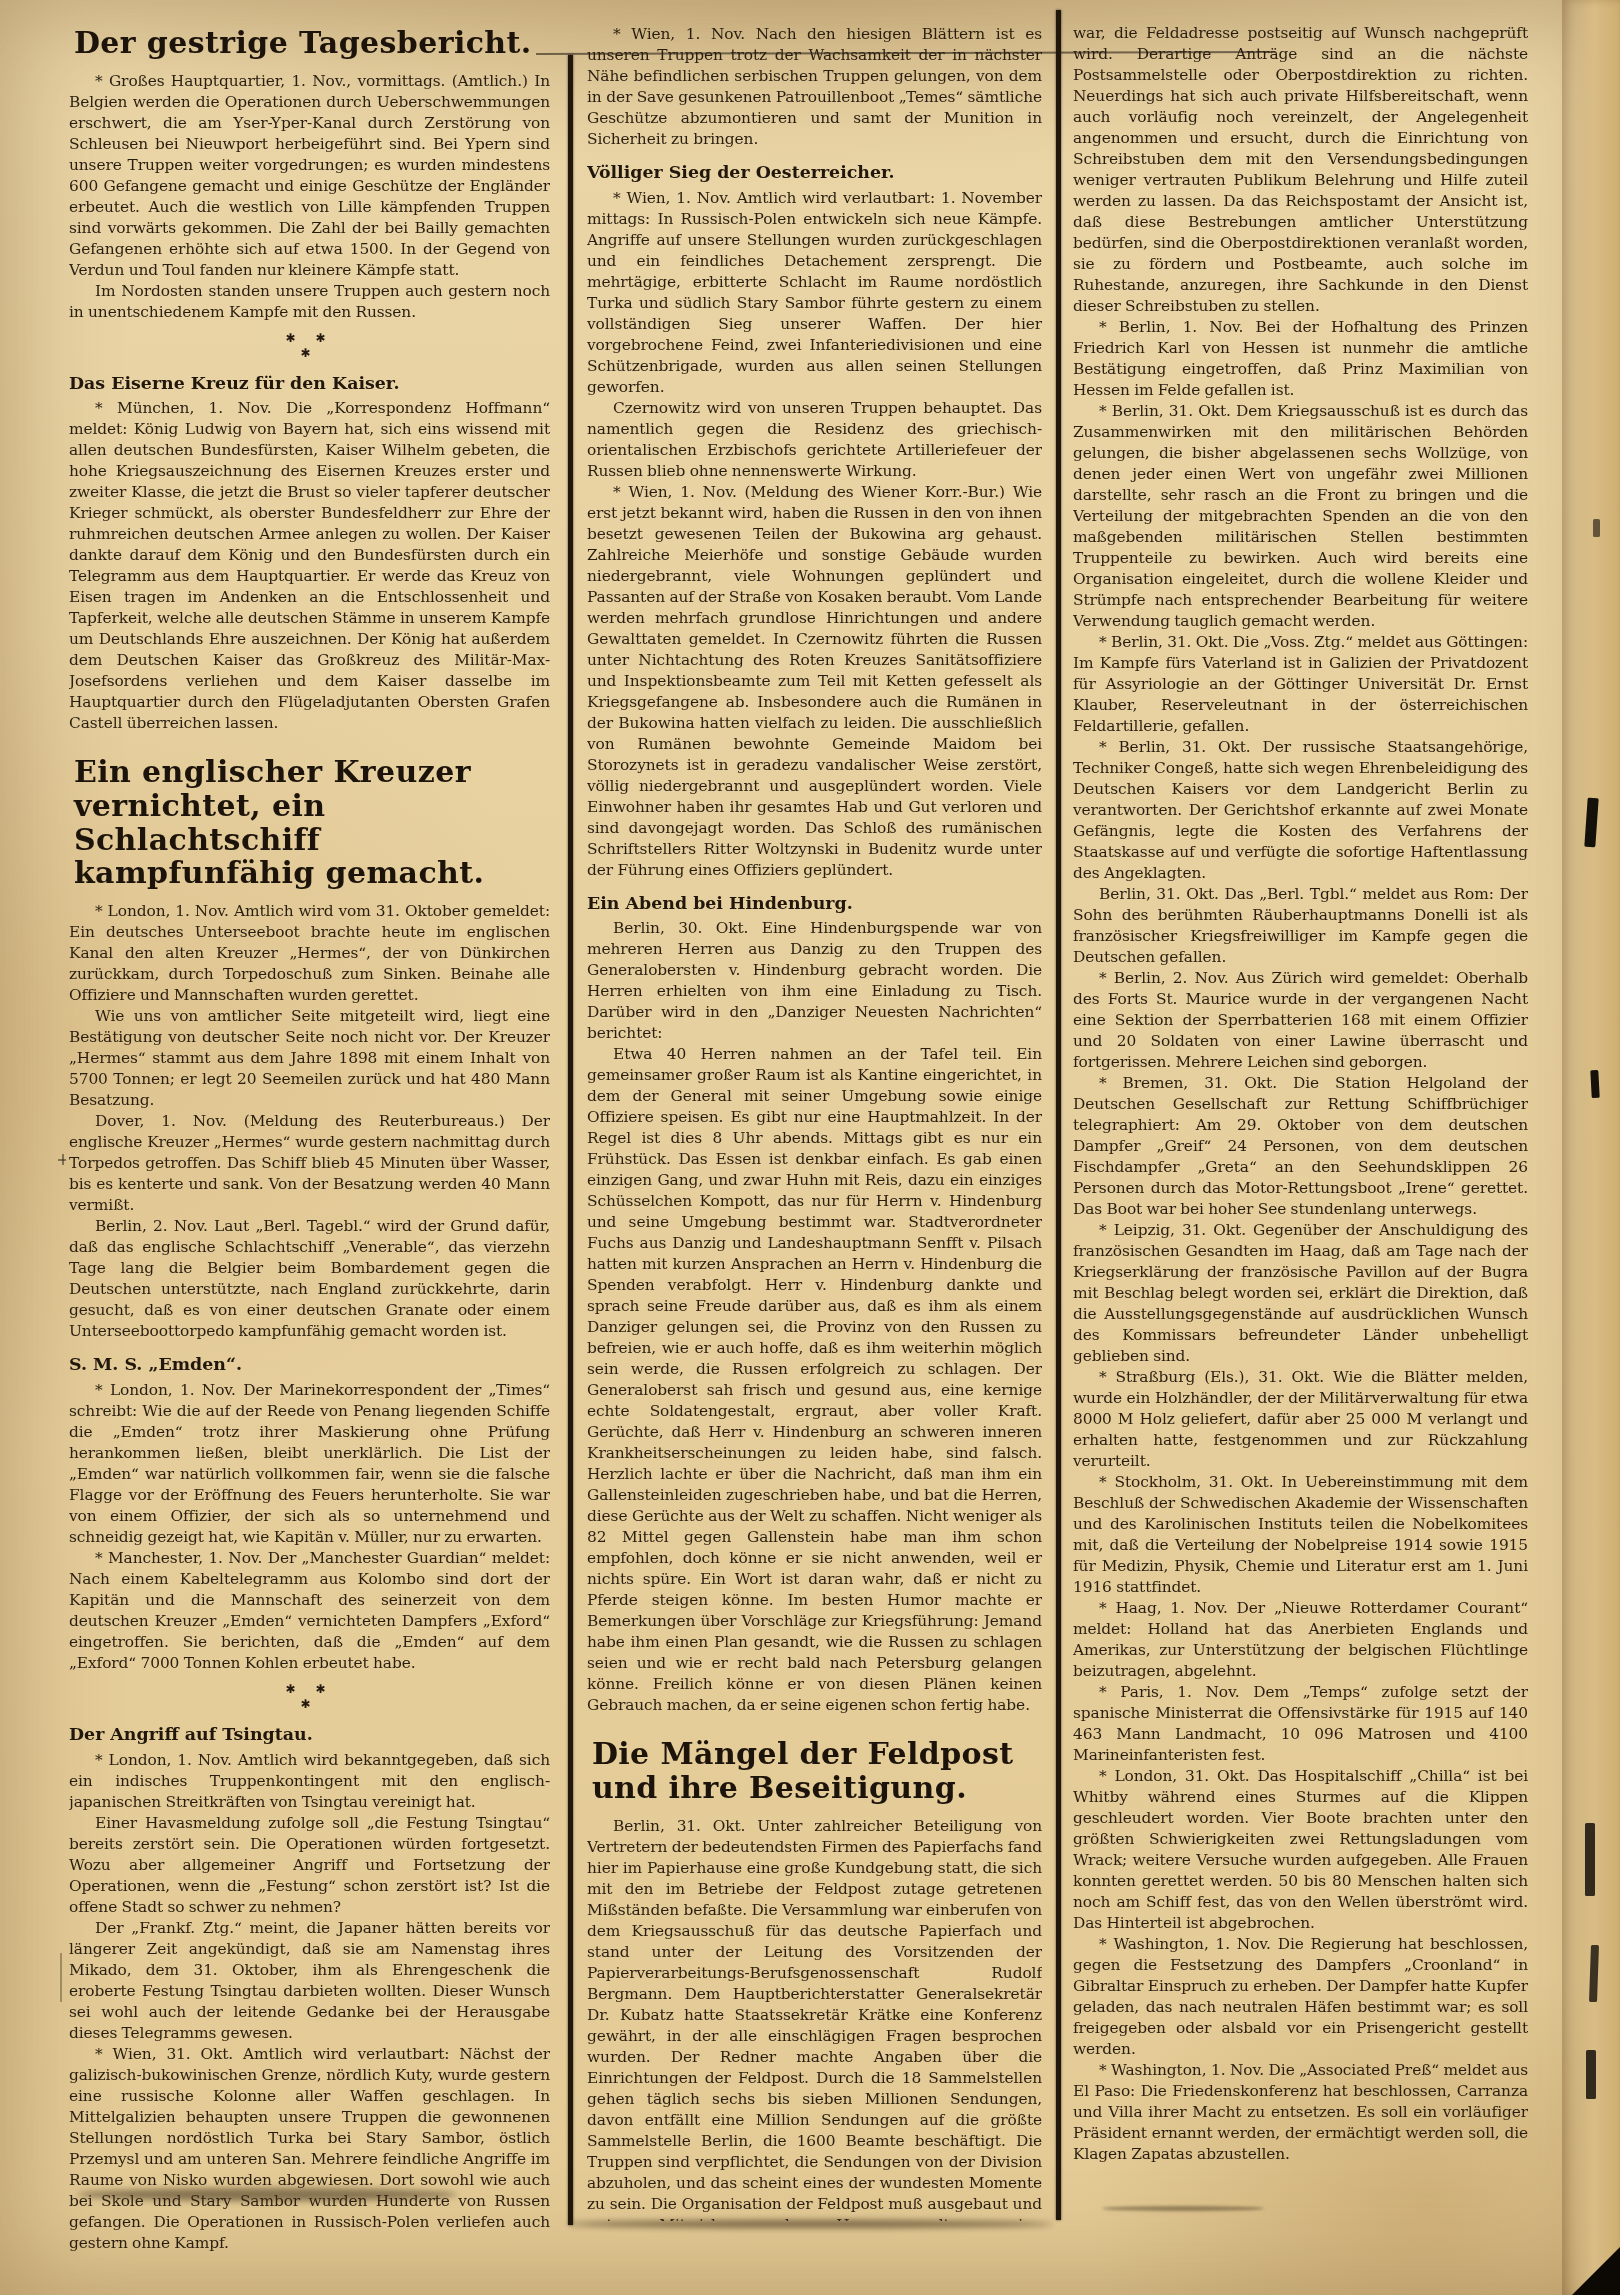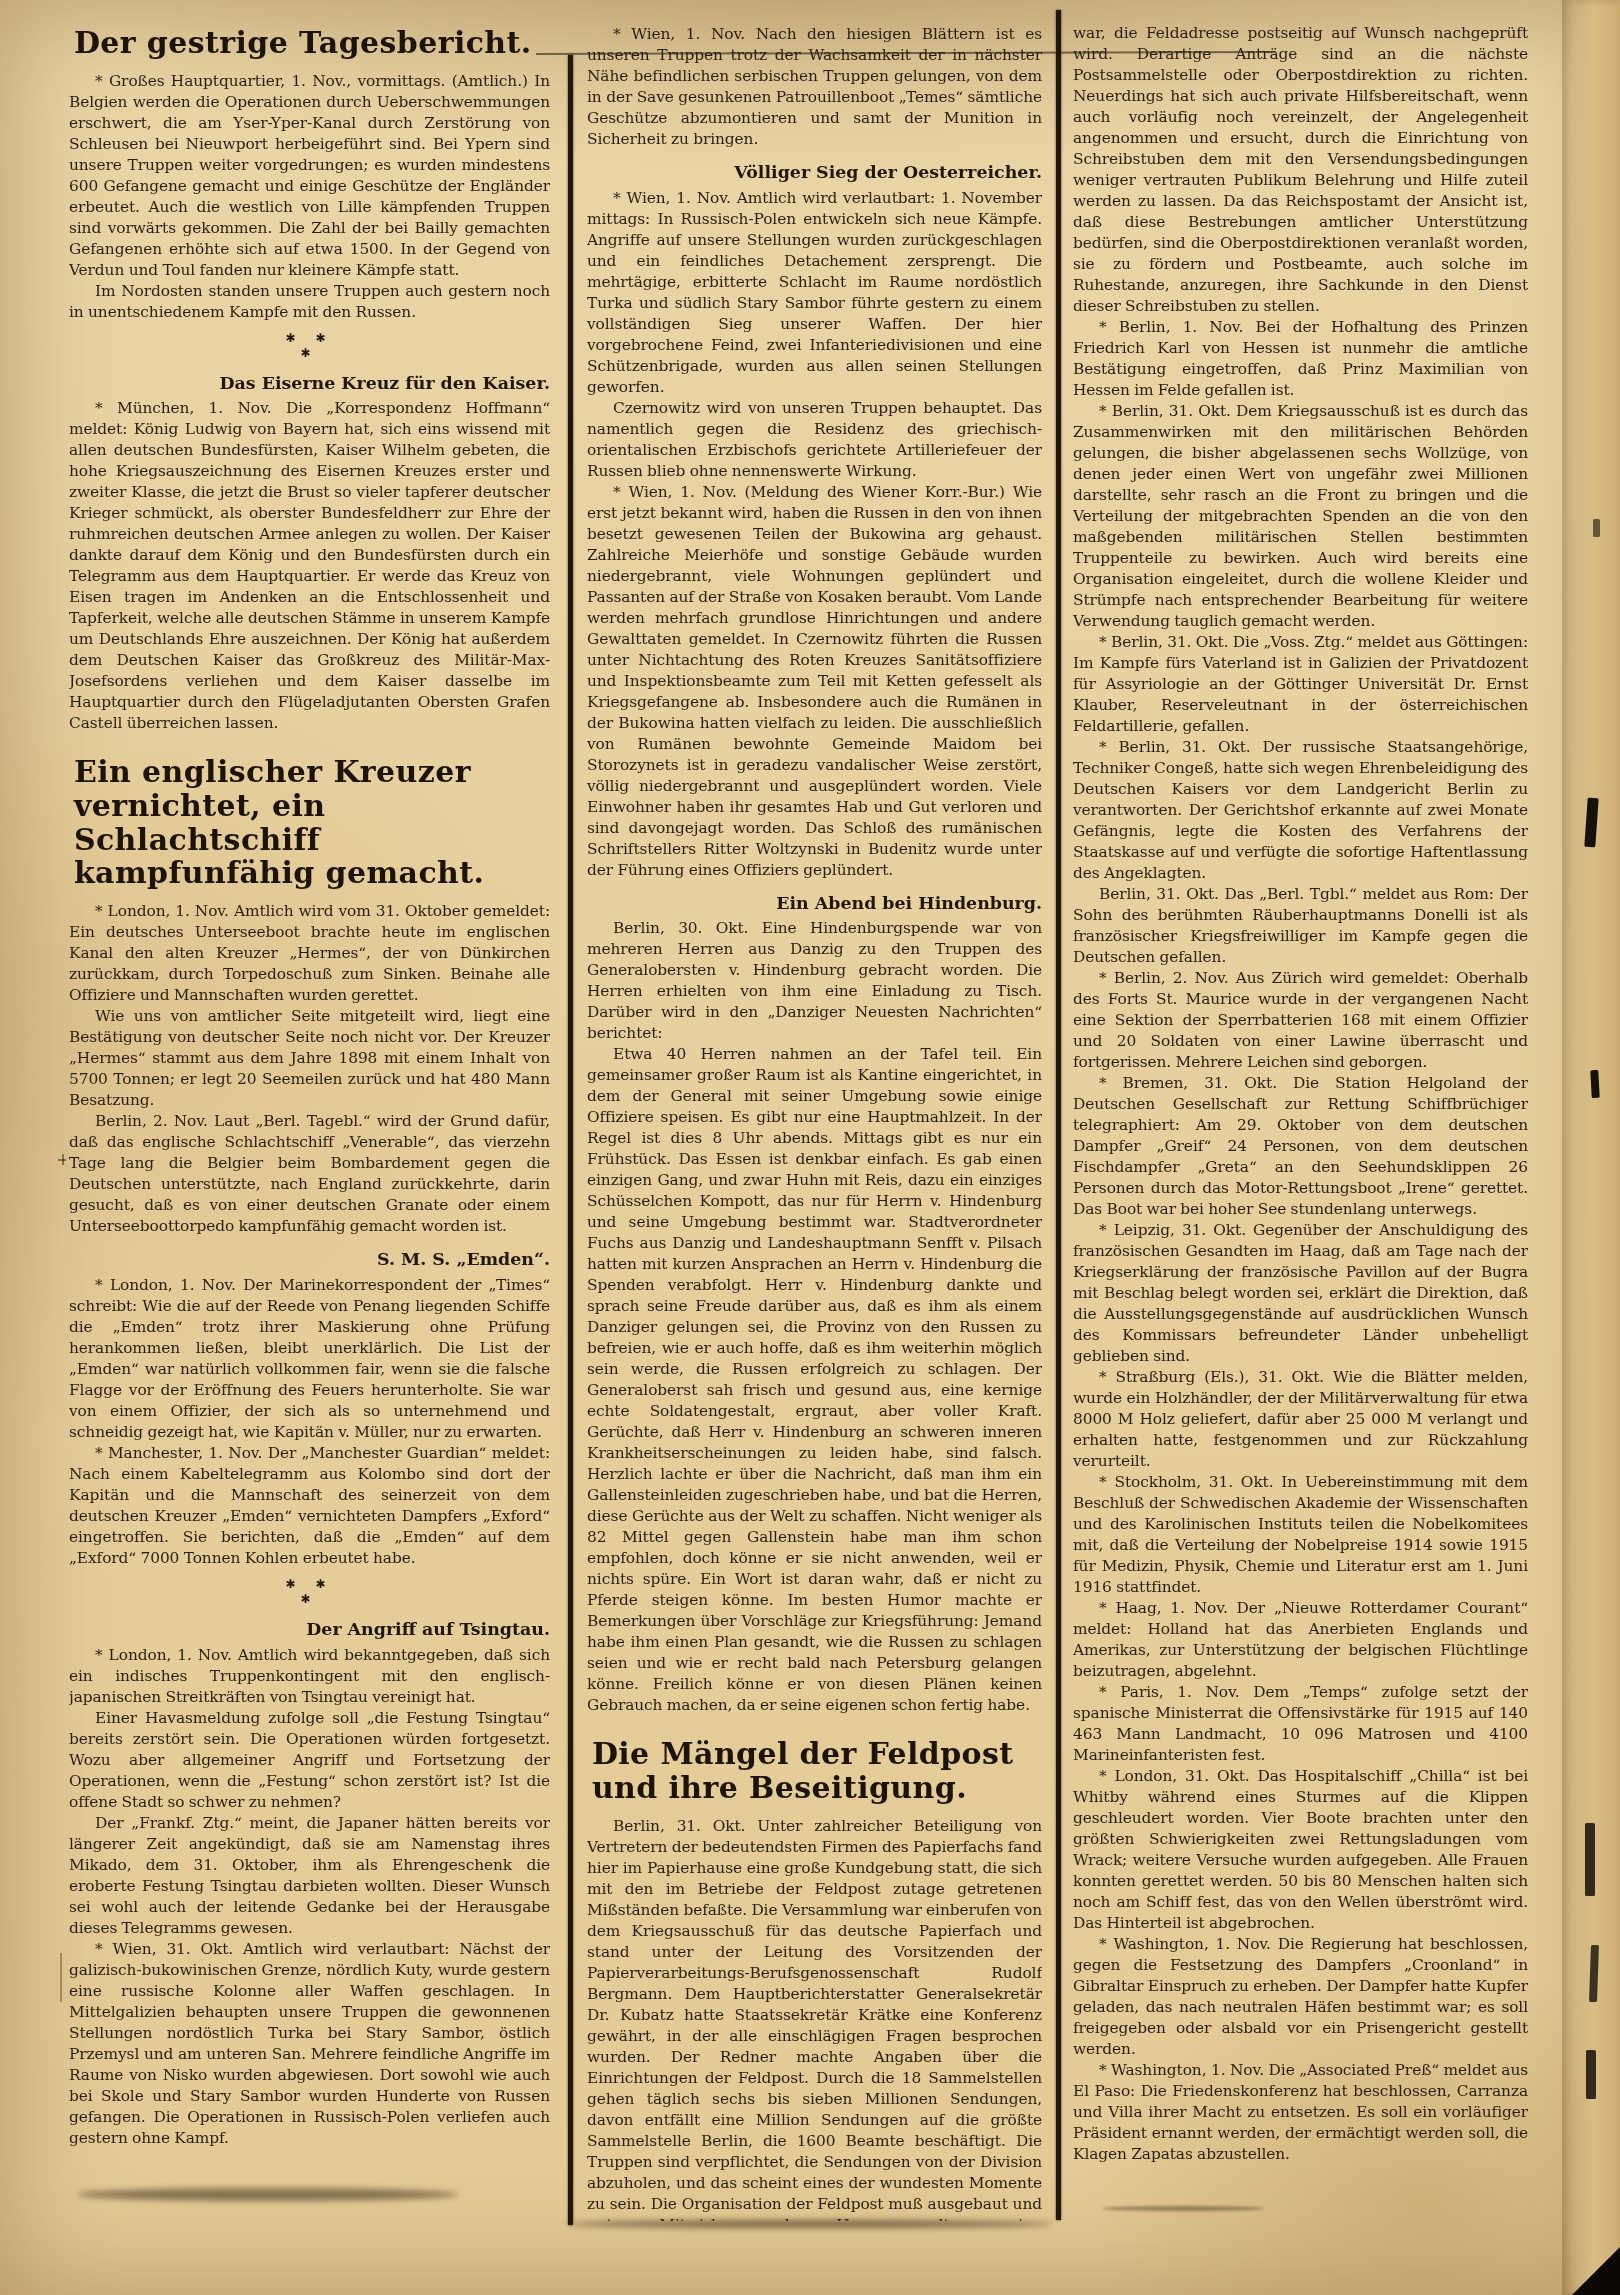--- a/index.html
+++ b/index.html
@@ -16,21 +16,21 @@
       radial-gradient(ellipse 1134px 243px at 50% 0%, rgba(160,125,70,.25), transparent 70%),
       linear-gradient(#ead5a7,#e3ca95);
     box-shadow: inset 0 0 113px rgba(118,84,40,.45);
   }
   .col{position:absolute;overflow:hidden;color:#291e10;}
   #col1{left:69px;top:4.9px;width:481px;height:2259px;}
   #col2{left:587px;top:24px;width:455px;height:2197px;}
   #col3{left:1073px;top:23px;width:455px;height:2206px;}
   .h1{font-size:30px;font-weight:bold;text-align:left;line-height:1.12;
       margin:21px 4.9px 11.3px;color:#1c130a;letter-spacing:0.4px;}
-  .h2{font-size:17.4px;font-weight:bold;text-align:right;margin:12px 0 5.7px;color:#21170c;}
+  .h2{font-size:17.4px;font-weight:bold;text-align:left;margin:12px 0 5.7px;color:#21170c;}
   .p,.pc,.sigc{font-size:15.4px;line-height:21px;text-align:justify;margin:0;
       letter-spacing:-0.1px;word-spacing:-0.4px;}
   .p{text-indent:26px;}
   .pc{text-indent:0;}
   .star{text-align:center;font-size:12px;line-height:1.25;margin:8px 0;
       white-space:pre-line;color:#241a10;letter-spacing:8px;}
   .vrule{position:absolute;background:#21170c;box-shadow:0 0 2.4px rgba(33,23,12,.8);}
   #vrule1{left:568px;top:55px;width:4.9px;height:2170px;}
   #vrule2{left:1056px;top:9.7px;width:4.9px;height:2210px;}
   .topline{position:absolute;left:536px;top:52px;width:739px;height:2.4px;
@@ -59,20 +59,21 @@
       <div class="h1">Der gestrige Tagesbericht.</div>
       <div class="p">* Großes Hauptquartier, 1. Nov., vormittags. (Amtlich.) In Belgien werden die Operationen durch Ueberschwemmungen erschwert, die am Yser-Yper-Kanal durch Zerstörung von Schleusen bei Nieuwport herbeigeführt sind. Bei Ypern sind unsere Truppen weiter vorgedrungen; es wurden mindestens 600 Gefangene gemacht und einige Geschütze der Engländer erbeutet. Auch die westlich von Lille kämpfenden Truppen sind vorwärts gekommen. Die Zahl der bei Bailly gemachten Gefangenen erhöhte sich auf etwa 1500. In der Gegend von Verdun und Toul fanden nur kleinere Kämpfe statt.</div>
       <div class="p">Im Nordosten standen unsere Truppen auch gestern noch in unentschiedenem Kampfe mit den Russen.</div>
       <div class="star">✱ ✱
 ✱</div>
       <div class="h2">Das Eiserne Kreuz für den Kaiser.</div>
       <div class="p">* München, 1. Nov. Die „Korrespondenz Hoffmann“ meldet: König Ludwig von Bayern hat, sich eins wissend mit allen deutschen Bundesfürsten, Kaiser Wilhelm gebeten, die hohe Kriegsauszeichnung des Eisernen Kreuzes erster und zweiter Klasse, die jetzt die Brust so vieler tapferer deutscher Krieger schmückt, als oberster Bundesfeldherr zur Ehre der ruhmreichen deutschen Armee anlegen zu wollen. Der Kaiser dankte darauf dem König und den Bundesfürsten durch ein Telegramm aus dem Hauptquartier. Er werde das Kreuz von Eisen tragen im Andenken an die Entschlossenheit und Tapferkeit, welche alle deutschen Stämme in unserem Kampfe um Deutschlands Ehre auszeichnen. Der König hat außerdem dem Deutschen Kaiser das Großkreuz des Militär-Max-Josefsordens verliehen und dem Kaiser dasselbe im Hauptquartier durch den Flügeladjutanten Obersten Grafen Castell überreichen lassen.</div>
       <div class="h1">Ein englischer Kreuzer vernichtet, ein Schlachtschiff kampfunfähig gemacht.</div>
       <div class="p">* London, 1. Nov. Amtlich wird vom 31. Oktober gemeldet: Ein deutsches Unterseeboot brachte heute im englischen Kanal den alten Kreuzer „Hermes“, der von Dünkirchen zurückkam, durch Torpedoschuß zum Sinken. Beinahe alle Offiziere und Mannschaften wurden gerettet.</div>
       <div class="p">Wie uns von amtlicher Seite mitgeteilt wird, liegt eine Bestätigung von deutscher Seite noch nicht vor. Der Kreuzer „Hermes“ stammt aus dem Jahre 1898 mit einem Inhalt von 5700 Tonnen; er legt 20 Seemeilen zurück und hat 480 Mann Besatzung.</div>
+      <div class="p">Dover, 1. Nov. (Meldung des Reuterbureaus.) Der englische Kreuzer „Hermes“ wurde gestern nachmittag durch Torpedos getroffen. Das Schiff blieb 45 Minuten über Wasser, bis es kenterte und sank. Von der Besatzung werden 40 Mann vermißt.</div>
       <div class="p">Berlin, 2. Nov. Laut „Berl. Tagebl.“ wird der Grund dafür, daß das englische Schlachtschiff „Venerable“, das vierzehn Tage lang die Belgier beim Bombardement gegen die Deutschen unterstützte, nach England zurückkehrte, darin gesucht, daß es von einer deutschen Granate oder einem Unterseeboottorpedo kampfunfähig gemacht worden ist.</div>
       <div class="h2">S. M. S. „Emden“.</div>
       <div class="p">* London, 1. Nov. Der Marinekorrespondent der „Times“ schreibt: Wie die auf der Reede von Penang liegenden Schiffe die „Emden“ trotz ihrer Maskierung ohne Prüfung herankommen ließen, bleibt unerklärlich. Die List der „Emden“ war natürlich vollkommen fair, wenn sie die falsche Flagge vor der Eröffnung des Feuers herunterholte. Sie war von einem Offizier, der sich als so unternehmend und schneidig gezeigt hat, wie Kapitän v. Müller, nur zu erwarten.</div>
       <div class="p">* Manchester, 1. Nov. Der „Manchester Guardian“ meldet: Nach einem Kabeltelegramm aus Kolombo sind dort der Kapitän und die Mannschaft des seinerzeit von dem deutschen Kreuzer „Emden“ vernichteten Dampfers „Exford“ eingetroffen. Sie berichten, daß die „Emden“ auf dem „Exford“ 7000 Tonnen Kohlen erbeutet habe.</div>
       <div class="star">✱ ✱
 ✱</div>
       <div class="h2">Der Angriff auf Tsingtau.</div>
       <div class="p">* London, 1. Nov. Amtlich wird bekanntgegeben, daß sich ein indisches Truppenkontingent mit den englisch-japanischen Streitkräften von Tsingtau vereinigt hat.</div>
       <div class="p">Einer Havasmeldung zufolge soll „die Festung Tsingtau“ bereits zerstört sein. Die Operationen würden fortgesetzt. Wozu aber allgemeiner Angriff und Fortsetzung der Operationen, wenn die „Festung“ schon zerstört ist? Ist die offene Stadt so schwer zu nehmen?</div>
       <div class="p">Der „Frankf. Ztg.“ meint, die Japaner hätten bereits vor längerer Zeit angekündigt, daß sie am Namenstag ihres Mikado, dem 31. Oktober, ihm als Ehrengeschenk die eroberte Festung Tsingtau darbieten wollten. Dieser Wunsch sei wohl auch der leitende Gedanke bei der Herausgabe dieses Telegramms gewesen.</div>

